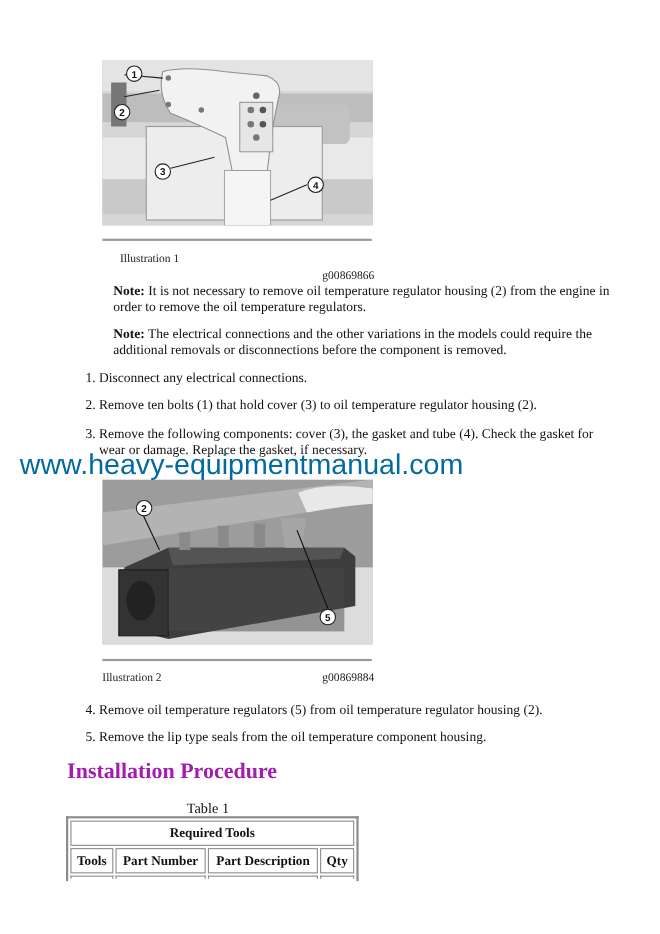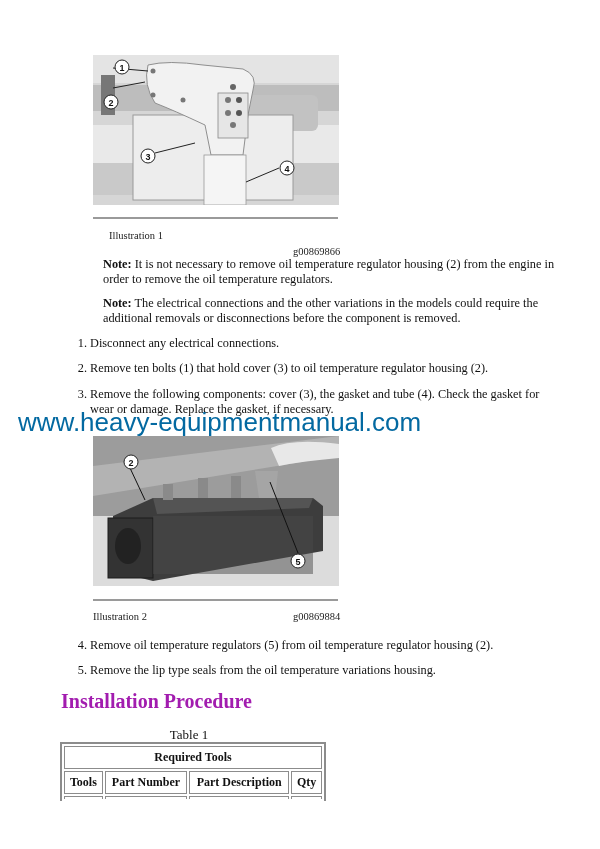--- a/index.html
+++ b/index.html
@@ -131,21 +131,21 @@
 <div class="rule" style="left:93px;top:599px;width:245px;"></div>
 <div class="caption" style="left:93px;top:611px;">Illustration 2</div>
 <div class="caption" style="left:293px;top:611px;">g00869884</div>
 
 <div class="step" style="top:638px;">
   <span class="num">4.</span>
   <span class="txt">Remove oil temperature regulators (5) from oil temperature regulator housing (2).</span>
 </div>
 <div class="step" style="top:663px;">
   <span class="num">5.</span>
-  <span class="txt">Remove the lip type seals from the oil temperature variations housing.</span>
+  <span class="txt">Remove the lip type seals from the oil temperature component housing.</span>
 </div>
 
 <div class="heading">Installation Procedure</div>
 
 <div class="tcaption">Table 1</div>
 <table class="tools">
   <tbody>
       <tr>
     <td colspan="4">Required Tools</td>
   </tr>

